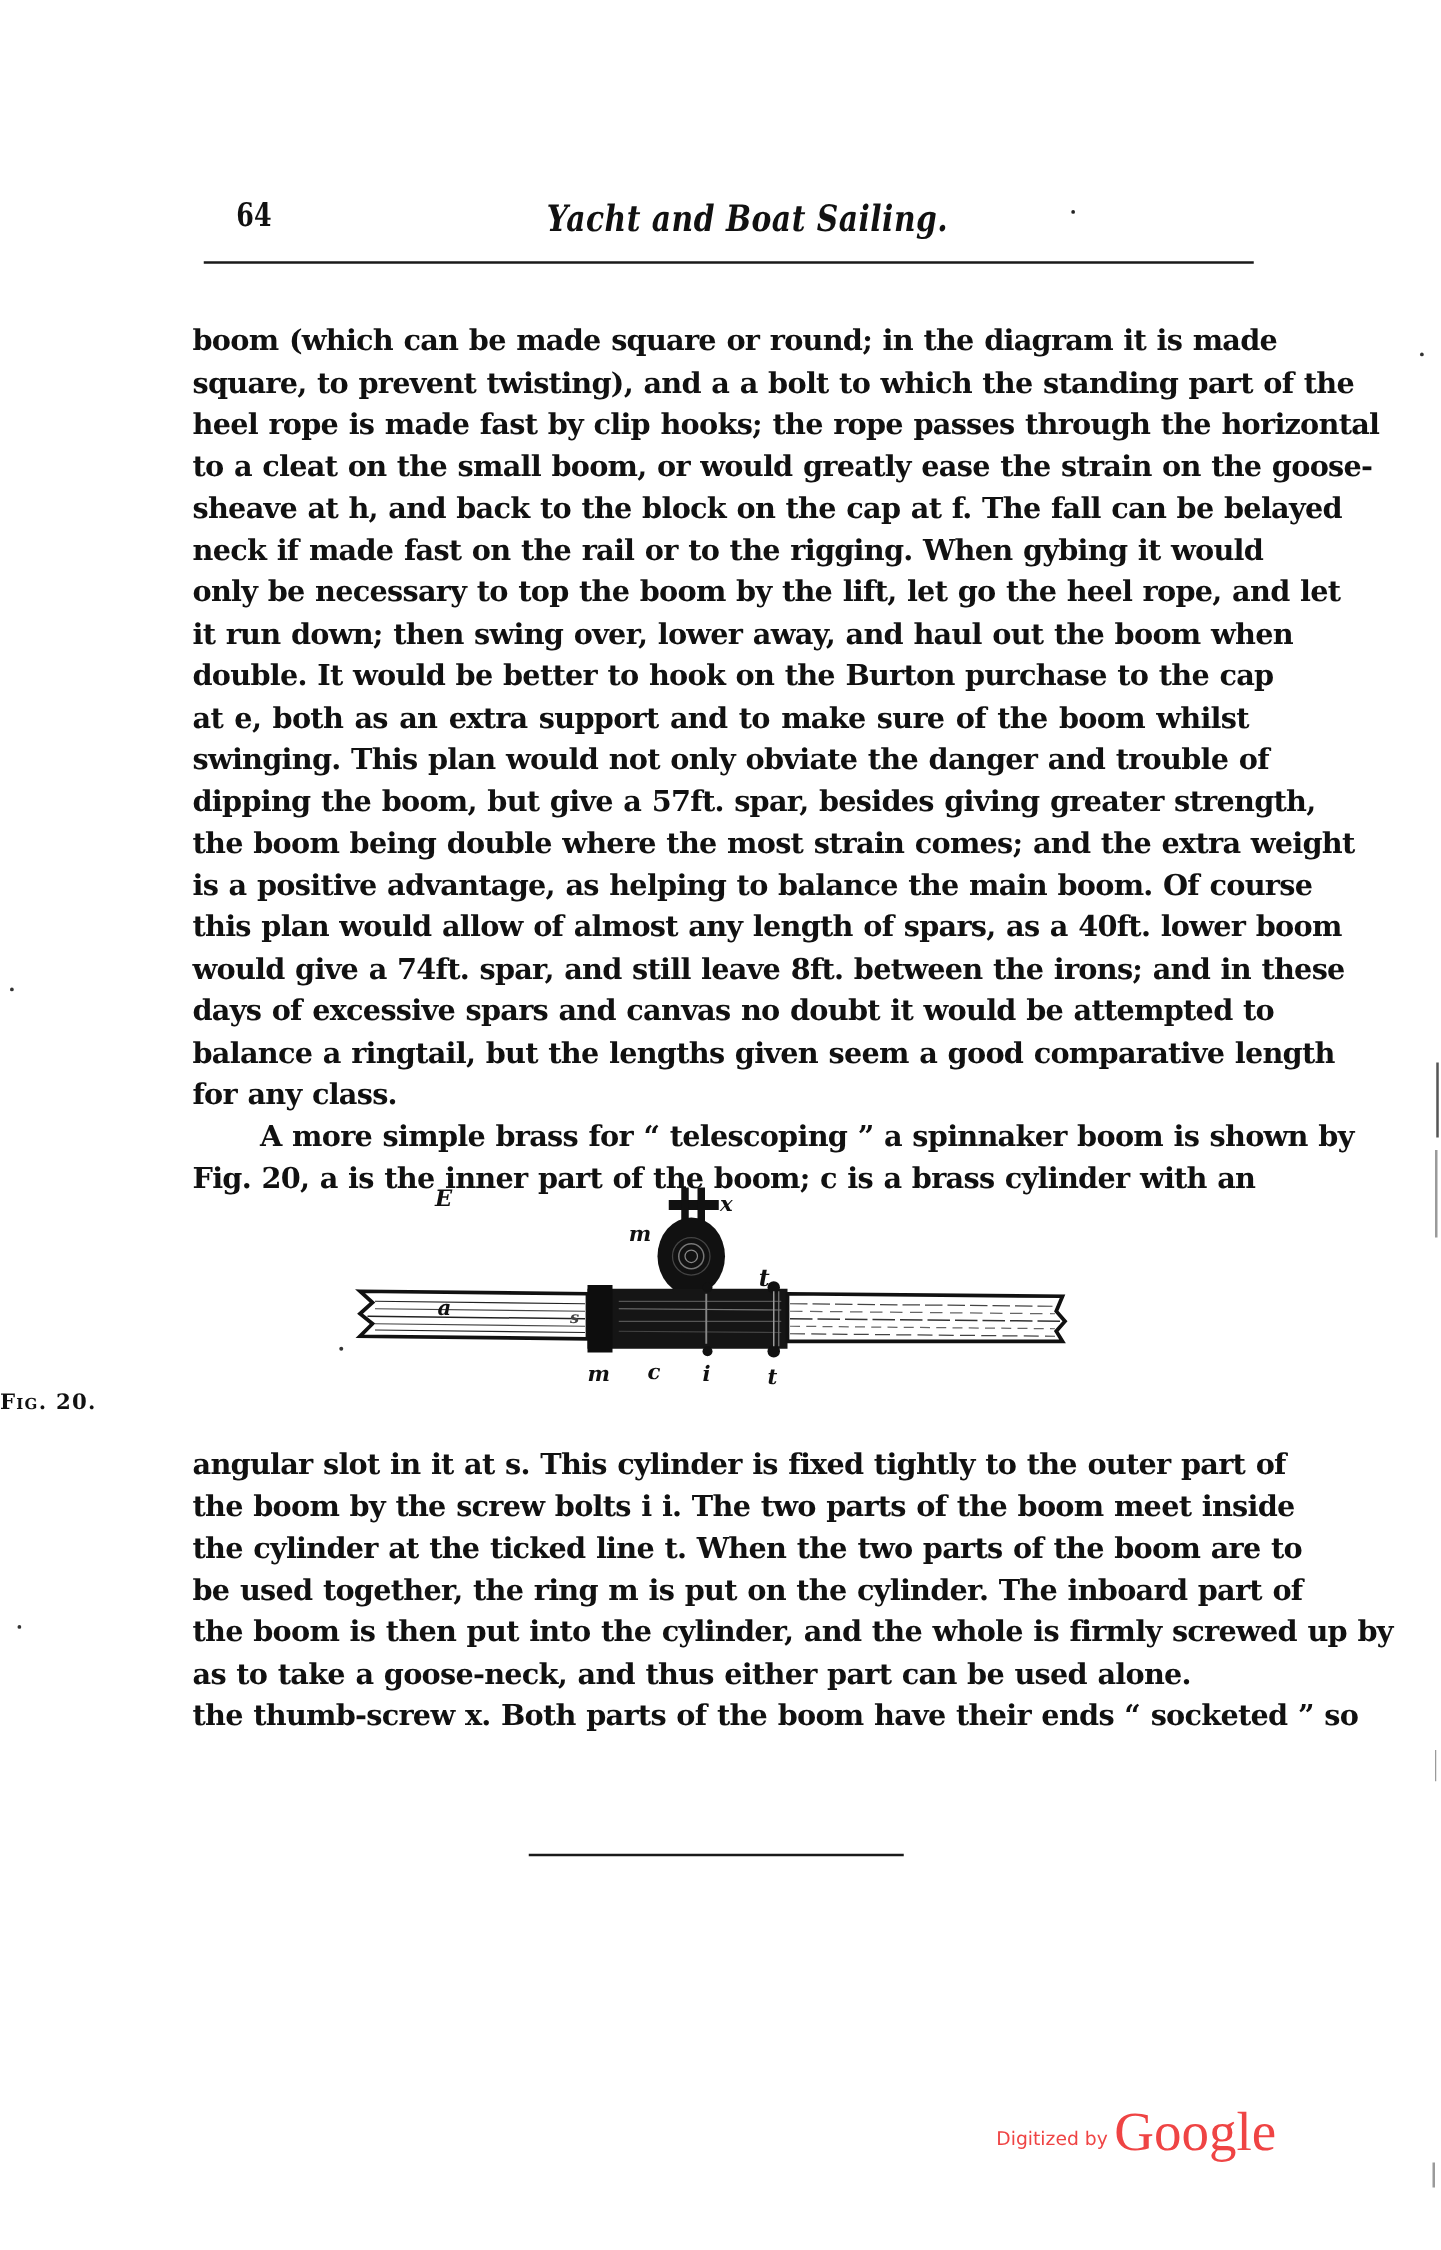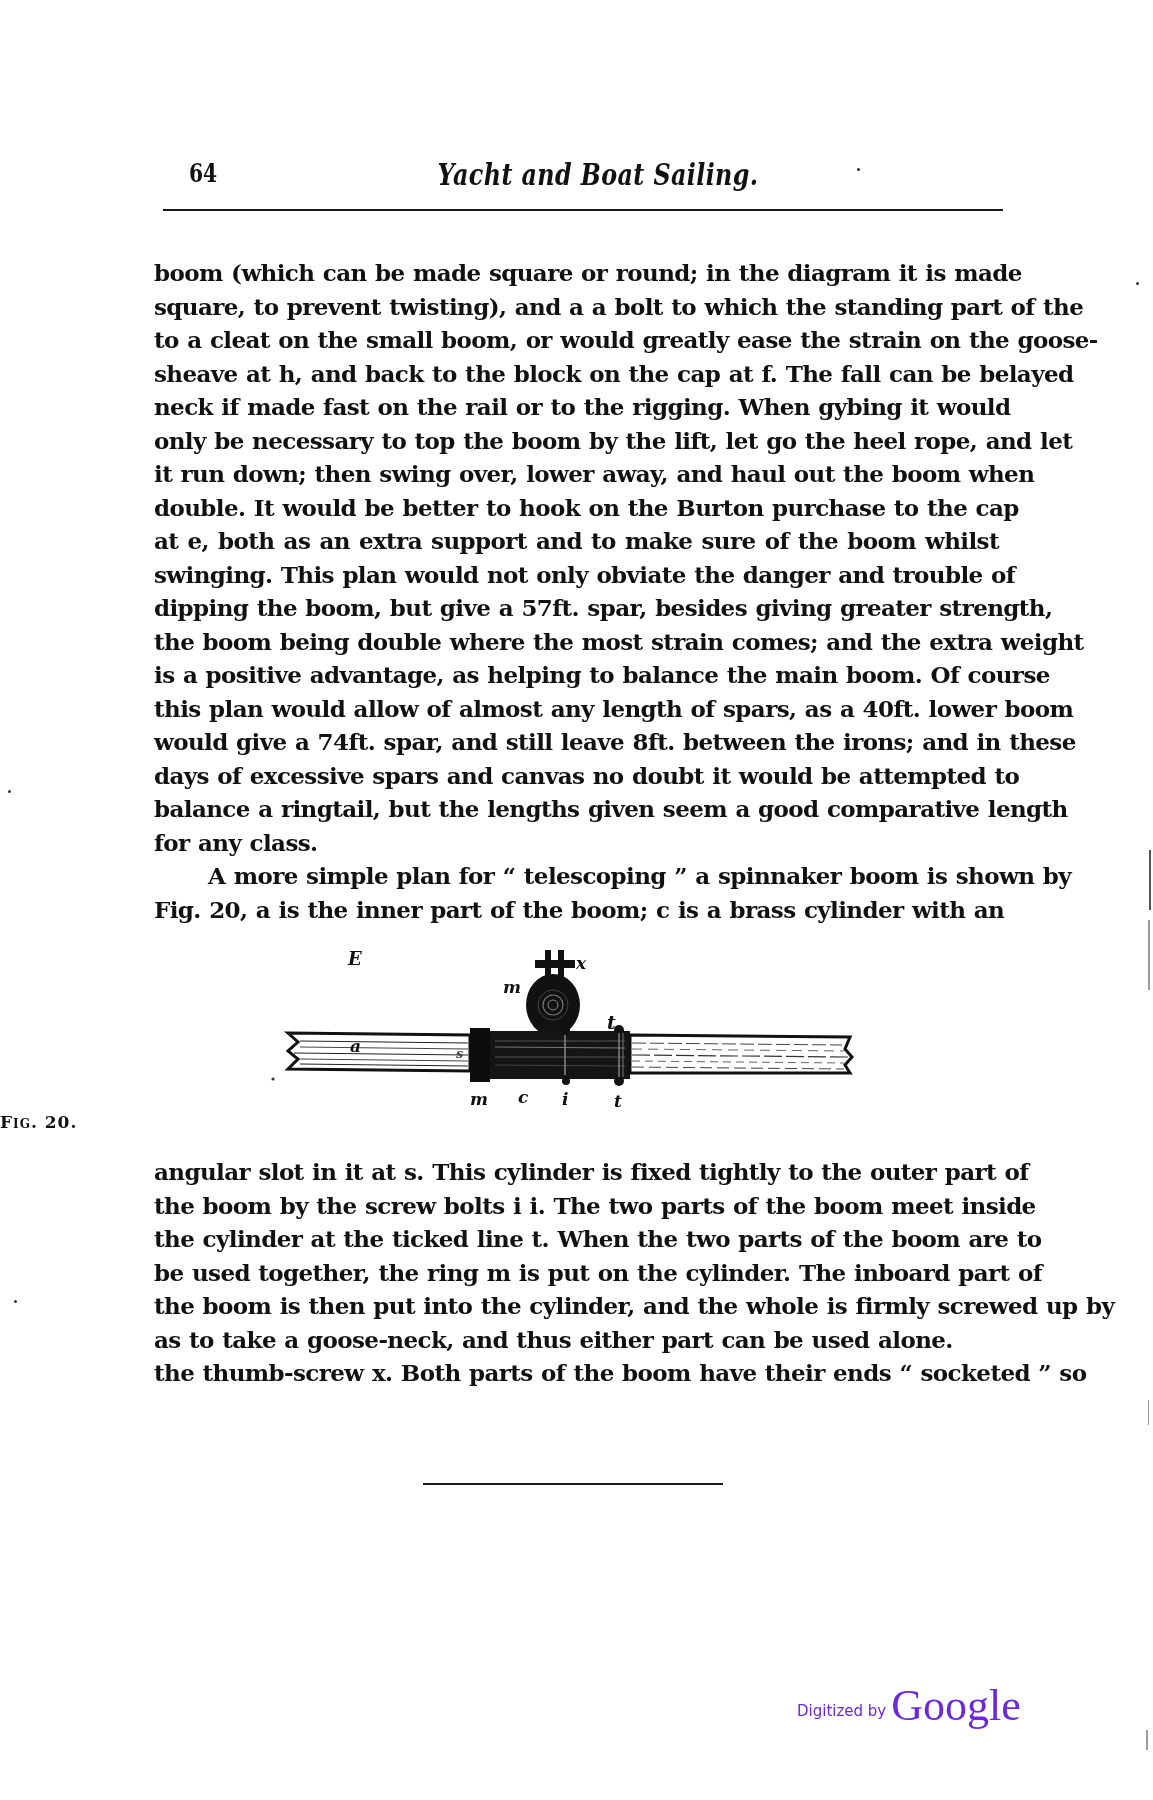--- a/index.html
+++ b/index.html
@@ -122,21 +122,21 @@
       left: 423px;
       top: 1483px;
       width: 300px;
       height: 2px;
       background: #1a1a1a;
     }
     .watermark {
       position: absolute;
       left: 797px;
       top: 1680px;
-      color: #6d28d9;
+      color: #ef4444;
       white-space: nowrap;
     }
     .watermark .small {
       font-family: "DejaVu Sans", "Liberation Sans", sans-serif;
       font-size: 15px;
       vertical-align: 4px;
     }
     .watermark .big {
       font-family: "Liberation Serif", "DejaVu Serif", serif;
       font-size: 44px;
@@ -160,37 +160,38 @@
   <div class="running-head">
     <span class="page-number">64</span>
     <span class="running-title">Yacht and Boat Sailing.</span>
     <span class="head-dot"></span>
   </div>
   <div class="head-rule"></div>
 
   <div class="text-block" id="para1">
     <span class="line">boom (which can be made square or round; in the diagram it is made</span>
     <span class="line">square, to prevent twisting), and a a bolt to which the standing part of the</span>
+    <span class="line">heel rope is made fast by clip hooks; the rope passes through the horizontal</span>
     <span class="line">to a cleat on the small boom, or would greatly ease the strain on the goose-</span>
     <span class="line">sheave at h, and back to the block on the cap at f.  The fall can be belayed</span>
     <span class="line">neck if made fast on the rail or to the rigging.  When gybing it would</span>
     <span class="line">only be necessary to top the boom by the lift, let go the heel rope, and let</span>
     <span class="line">it run down; then swing over, lower away, and haul out the boom when</span>
     <span class="line">double.  It would be better to hook on the Burton purchase to the cap</span>
     <span class="line">at e, both as an extra support and to make sure of the boom whilst</span>
     <span class="line">swinging.  This plan would not only obviate the danger and trouble of</span>
     <span class="line">dipping the boom, but give a 57ft. spar, besides giving greater strength,</span>
     <span class="line">the boom being double where the most strain comes; and the extra weight</span>
     <span class="line">is a positive advantage, as helping to balance the main boom.  Of course</span>
     <span class="line">this plan would allow of almost any length of spars, as a 40ft. lower boom</span>
     <span class="line">would give a 74ft. spar, and still leave 8ft. between the irons; and in these</span>
     <span class="line">days of excessive spars and canvas no doubt it would be attempted to</span>
     <span class="line">balance a ringtail, but the lengths given seem a good comparative length</span>
     <span class="line last">for any class.</span>
-    <span class="line indent">A more simple plan for “ telescoping ” a spinnaker boom is shown by</span>
+    <span class="line indent">A more simple brass for “ telescoping ” a spinnaker boom is shown by</span>
     <span class="line">Fig. 20, a is the inner part of the boom; c is a brass cylinder with an</span>
   </div>
 
   <div class="figure">
     <svg width="600" height="170" viewBox="0 0 600 170">
 
       <text x="78" y="20" font-family="DejaVu Serif, serif" font-weight="bold" font-style="italic" font-size="18" fill="#111">E</text>
 
       <rect x="265" y="15" width="40" height="8" fill="#111"></rect>
       <rect x="275" y="5" width="6" height="30" fill="#111"></rect>

